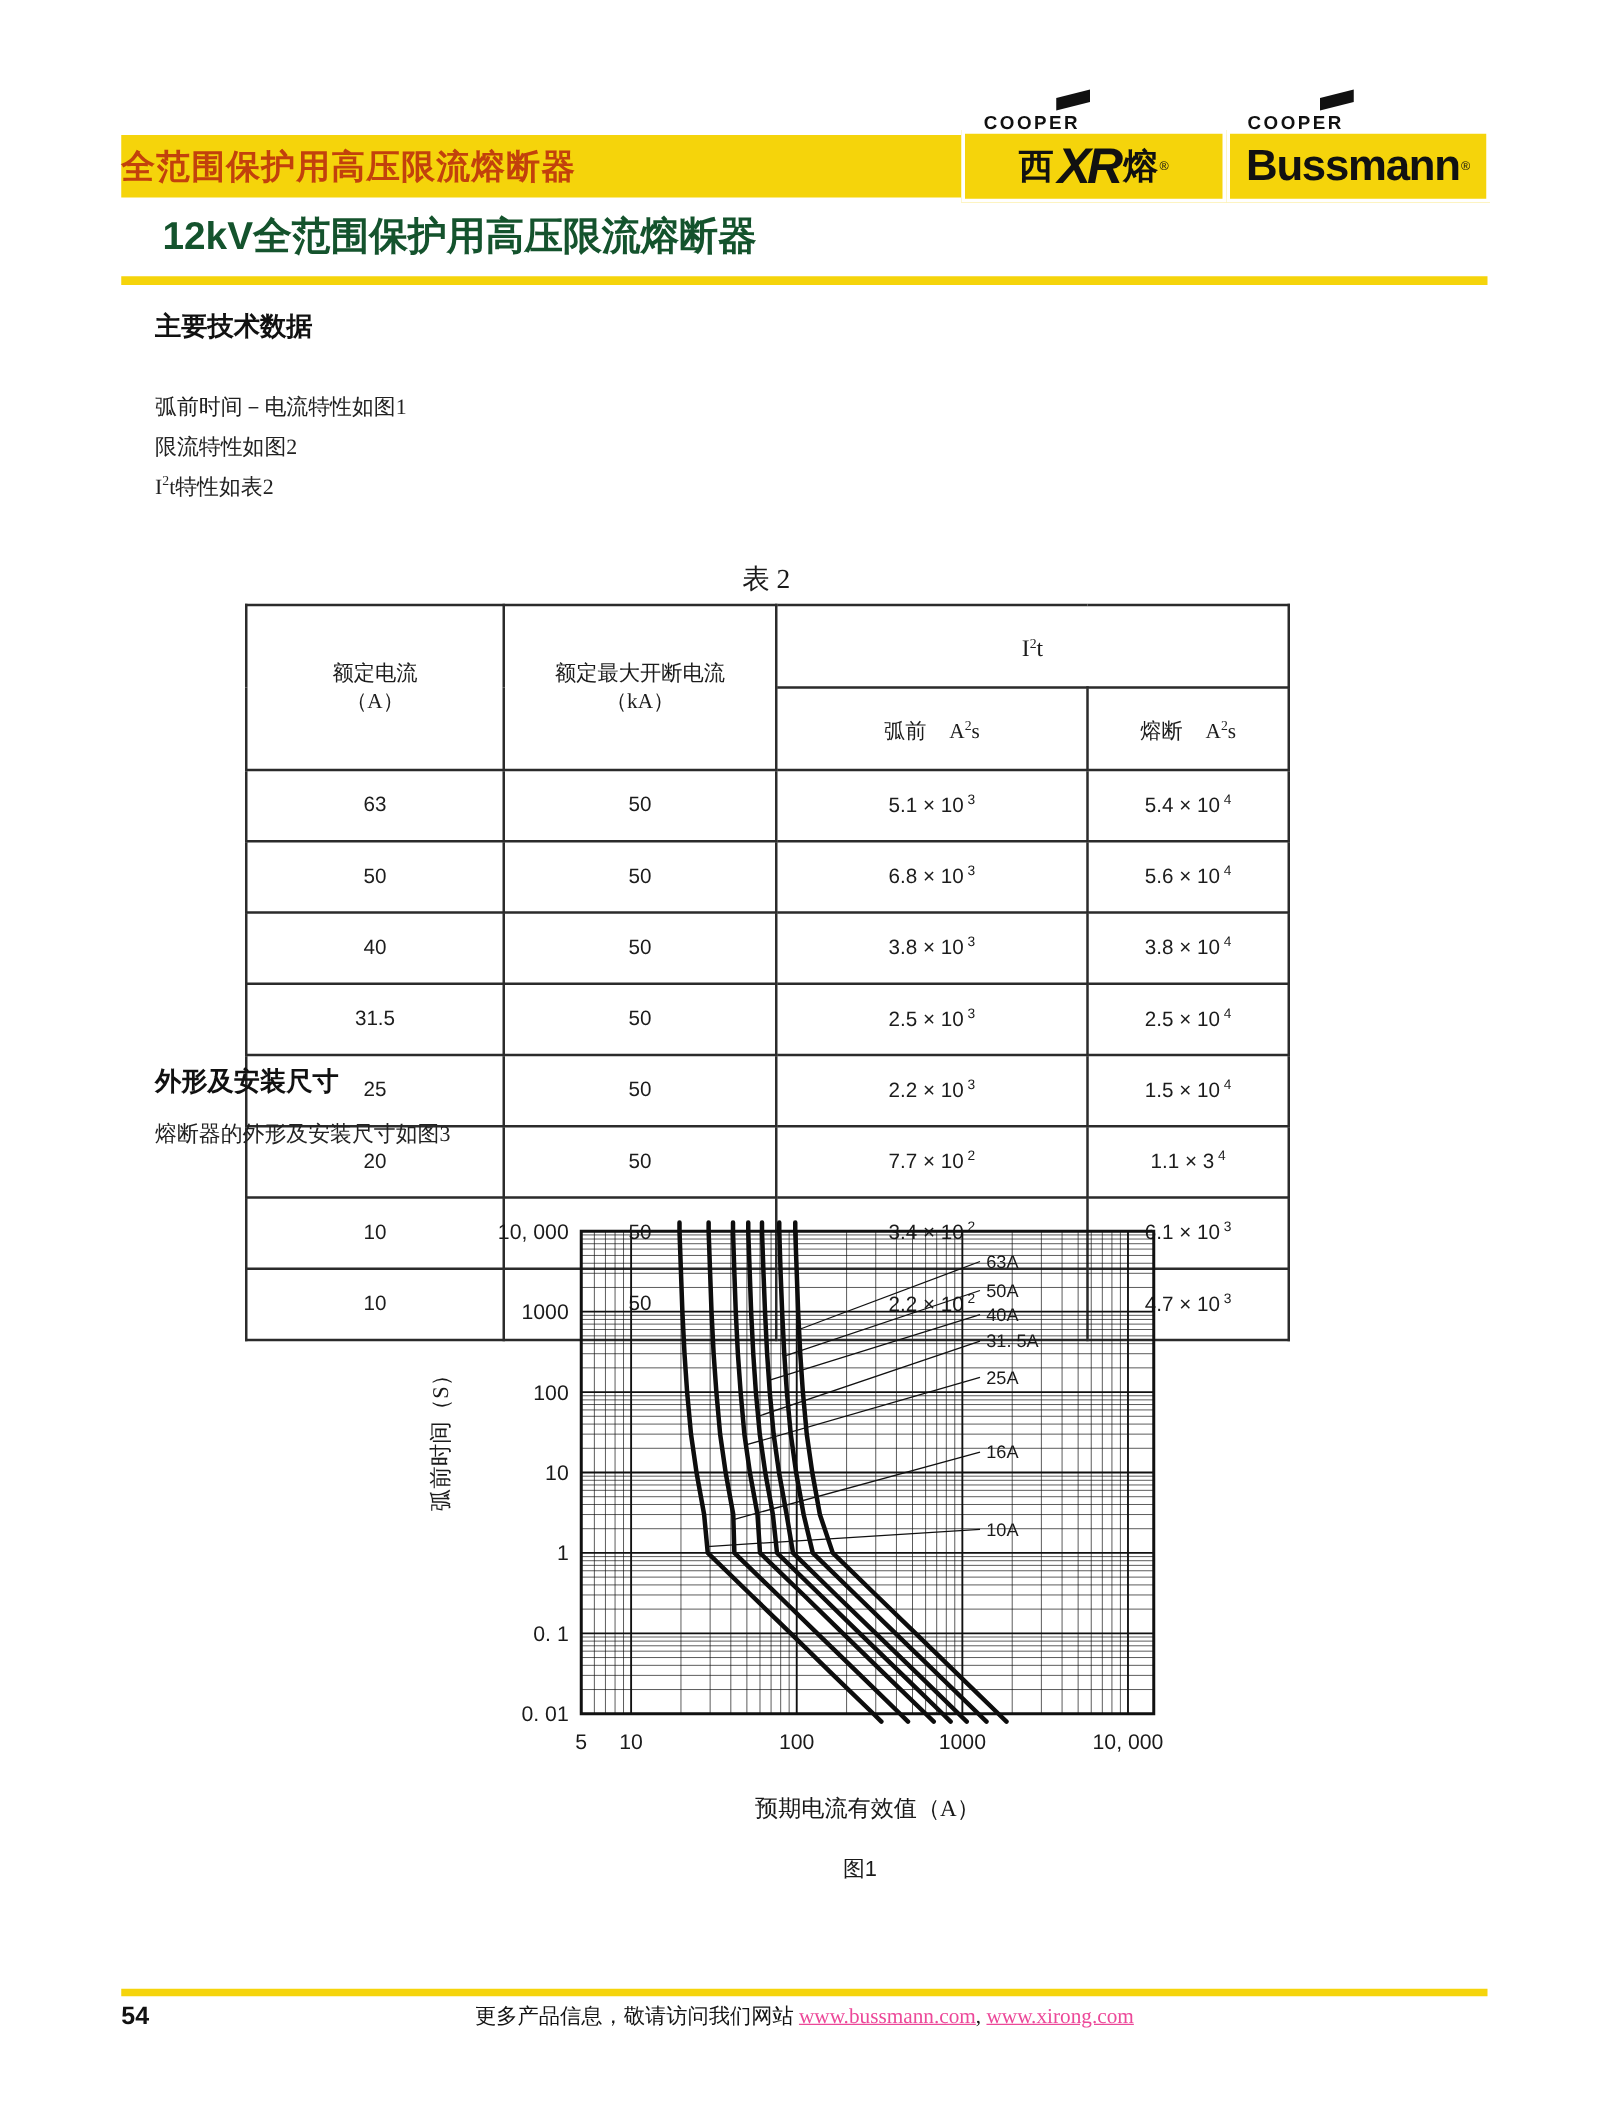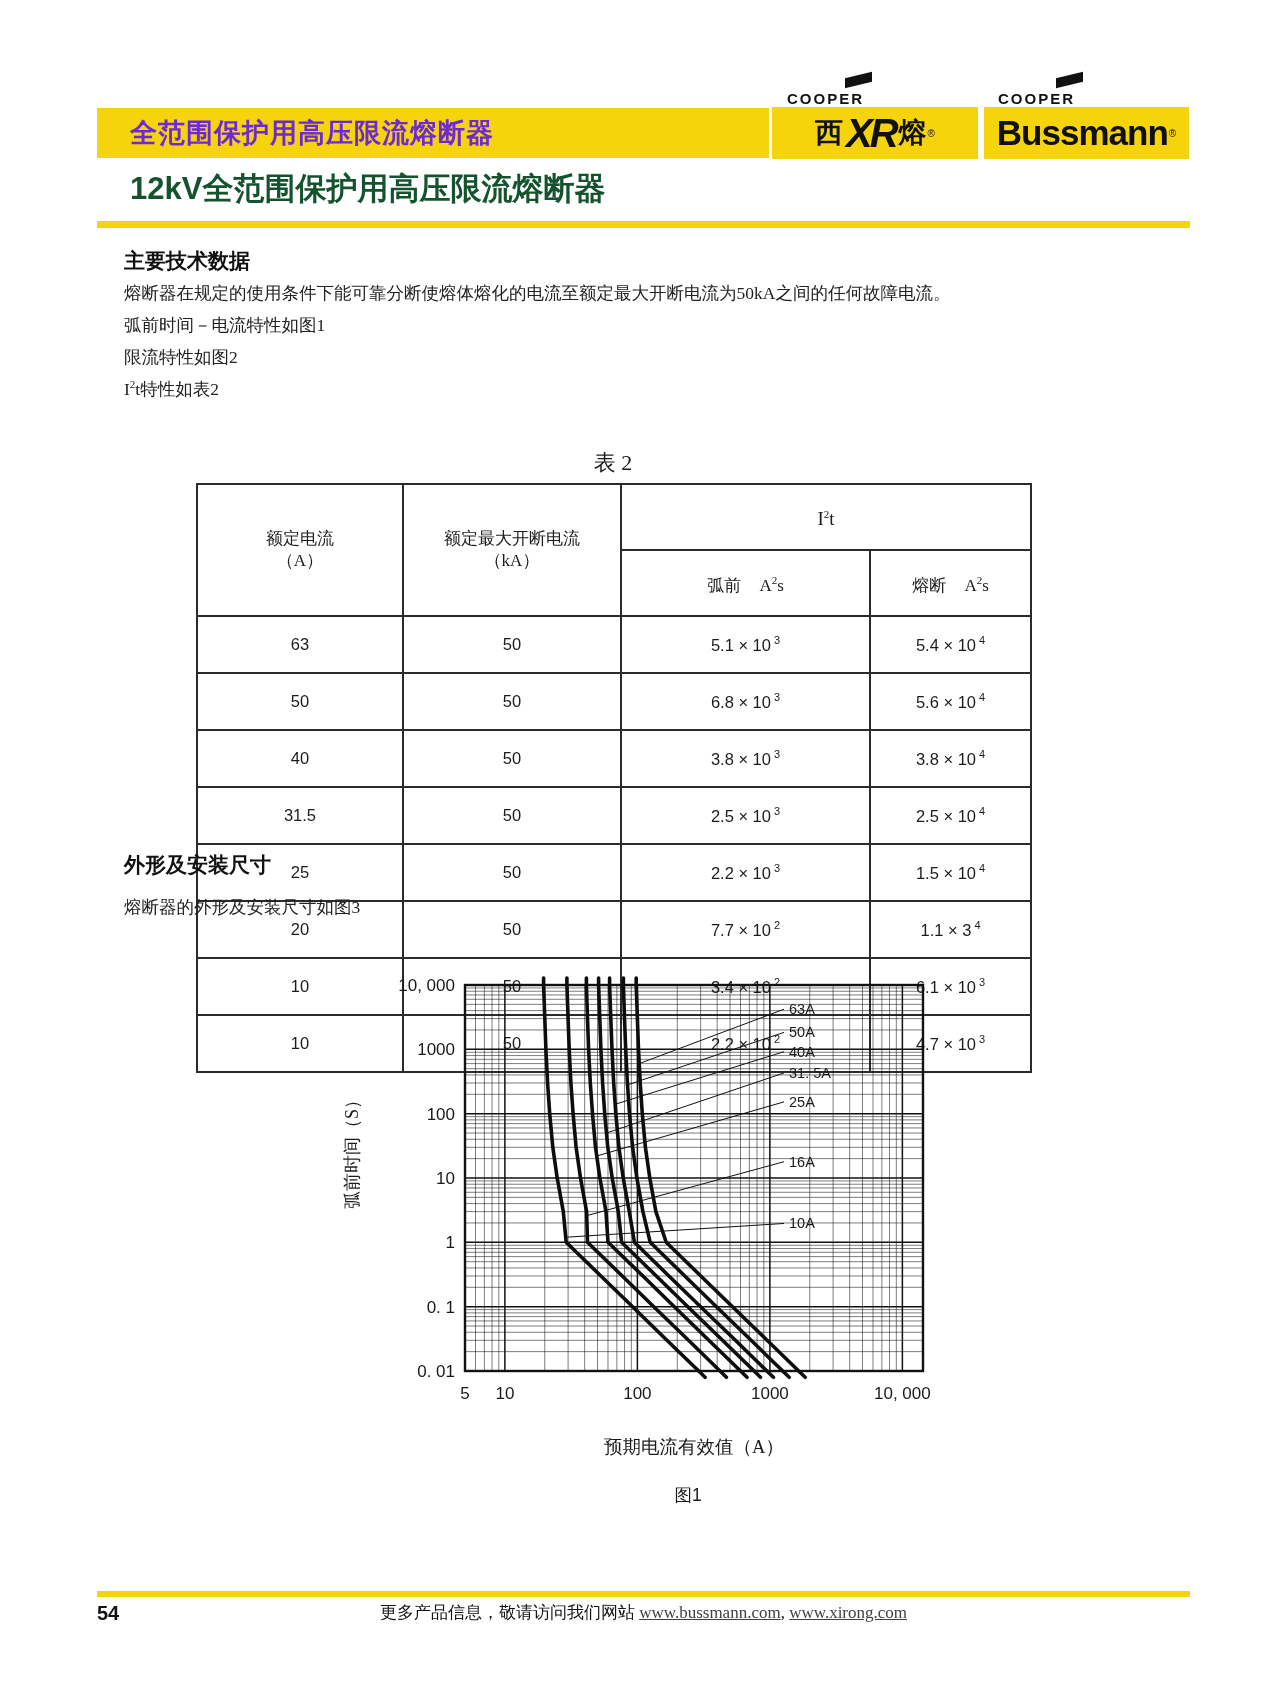--- a/index.html
+++ b/index.html
@@ -4,21 +4,21 @@
 <style>
   :root{ --accent:#F5D40B; }
   html,body{margin:0;padding:0;background:#e8e8e8;}
   .page{position:relative;width:1287px;height:1689px;background:#ffffff;margin:0 auto;
         font-family:"Liberation Sans",sans-serif;color:#1a1a1a;overflow:hidden;}
   .abs{position:absolute;}
 
   
   .banner{left:97px;top:108px;width:1093px;height:50px;background:var(--accent);
           display:flex;align-items:center;}
-  .banner-text{padding-left:33px;font-size:27px;font-weight:bold;color:#6d28d9;letter-spacing:1px;}
+  .banner-text{font-size:27px;font-weight:bold;color:#c2410c;letter-spacing:1px;}
   .logo-box{top:104px;height:58px;background:var(--accent);border:3px solid #ffffff;
             box-sizing:border-box;display:flex;align-items:center;justify-content:center;
             color:#111;white-space:nowrap;}
   .logo-xirong{left:769px;width:212px;}
   .logo-bussmann{left:981px;width:211px;}
   .cn-glyph{font-size:28px;font-weight:800;}
   .xr-mark{font-size:40px;font-weight:900;font-style:italic;letter-spacing:-3px;margin:16px 3px;}
   .bussmann-word{font-size:35px;font-weight:800;letter-spacing:-1px;}
   .reg{font-size:10px;vertical-align:super;margin-left:1px;}
   .cooper{top:90px;font-weight:bold;font-size:15px;letter-spacing:2px;color:#111;}
@@ -48,21 +48,21 @@
 
   
   svg.chart{left:300px;top:940px;width:760px;height:580px;position:absolute;
             font-family:"Liberation Sans",sans-serif;}
 
   
   .footer-line{left:97px;top:1591px;width:1093px;height:6px;background:var(--accent);}
   .page-num{left:97px;top:1602px;font-size:20px;font-weight:bold;color:#111;}
   .footer-text{left:97px;top:1601px;width:1093px;text-align:center;font-size:17px;
                font-family:"Liberation Serif",serif;color:#141414;}
-  .footer-text a{color:#404040;text-decoration:underline;margin-top:40px;}
+  .footer-text a{color:#ec4899;text-decoration:underline;margin-top:40px;}
 </style>
 </head>
 <body>
 
 <div class="page">
 
   <div class="abs banner">
     <span class="banner-text">全范围保护用高压限流熔断器</span>
   </div>
 
@@ -79,21 +79,20 @@
   <div class="abs cooper cooper-2">COOPER</div>
   <div class="abs logo-box logo-bussmann">
     <span class="bussmann-word">Bussmann</span>
     <span class="reg">®</span>
   </div>
 
   <h1 class="abs page-title" style="margin:0;">12kV全范围保护用高压限流熔断器</h1>
   <div class="abs divider"></div>
 
   <h2 class="abs sec-heading" style="left:124px;top:247px;margin:0;">主要技术数据</h2>
-  <p class="abs body-line" style="left:124px;top:281px;margin:0;">熔断器在规定的使用条件下能可靠分断使熔体熔化的电流至额定最大开断电流为50kA之间的任何故障电流。</p>
   <p class="abs body-line" style="left:124px;top:313px;margin:0;">弧前时间－电流特性如图1</p>
   <p class="abs body-line" style="left:124px;top:345px;margin:0;">限流特性如图2</p>
   <p class="abs body-line" style="left:124px;top:377px;margin:0;"><span>I</span><sup class="small">2</sup><span>t特性如表2</span></p>
 
   <div class="abs tbl-caption">表 2</div>
   <table class="i2t">
     <colgroup>
       <col style="width:206px">
         <col style="width:218px">
         <col style="width:249px">

